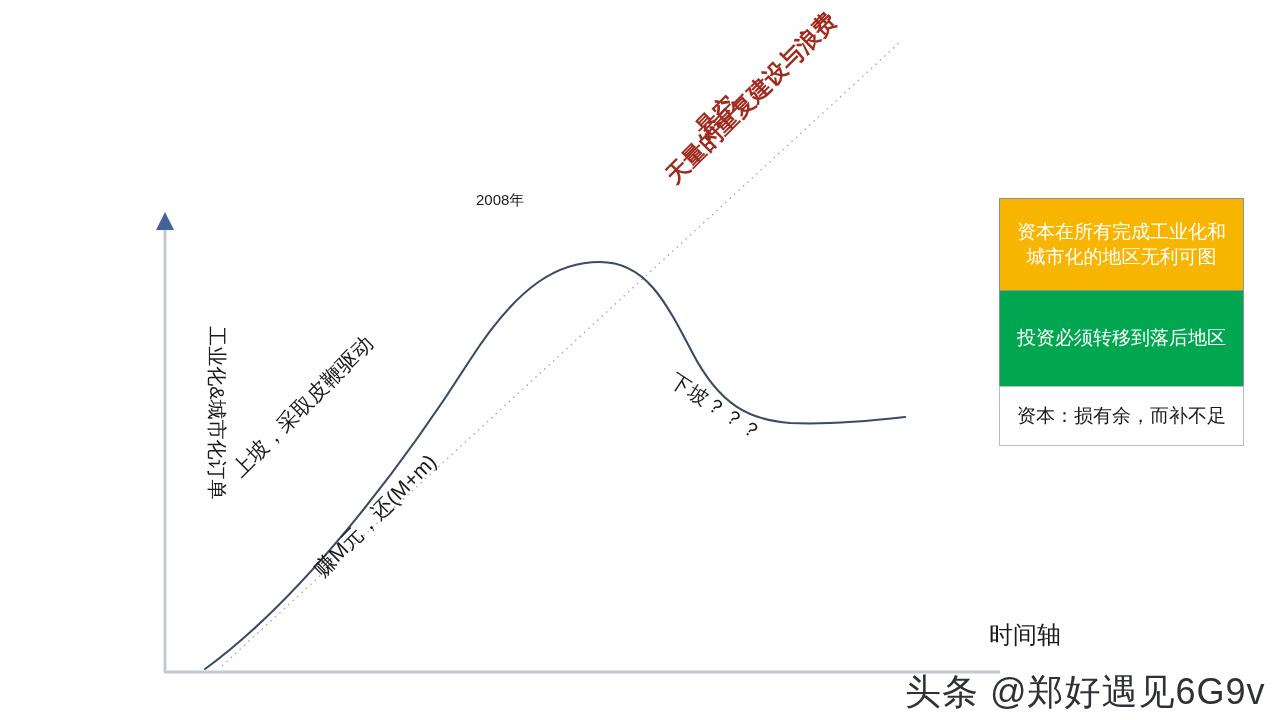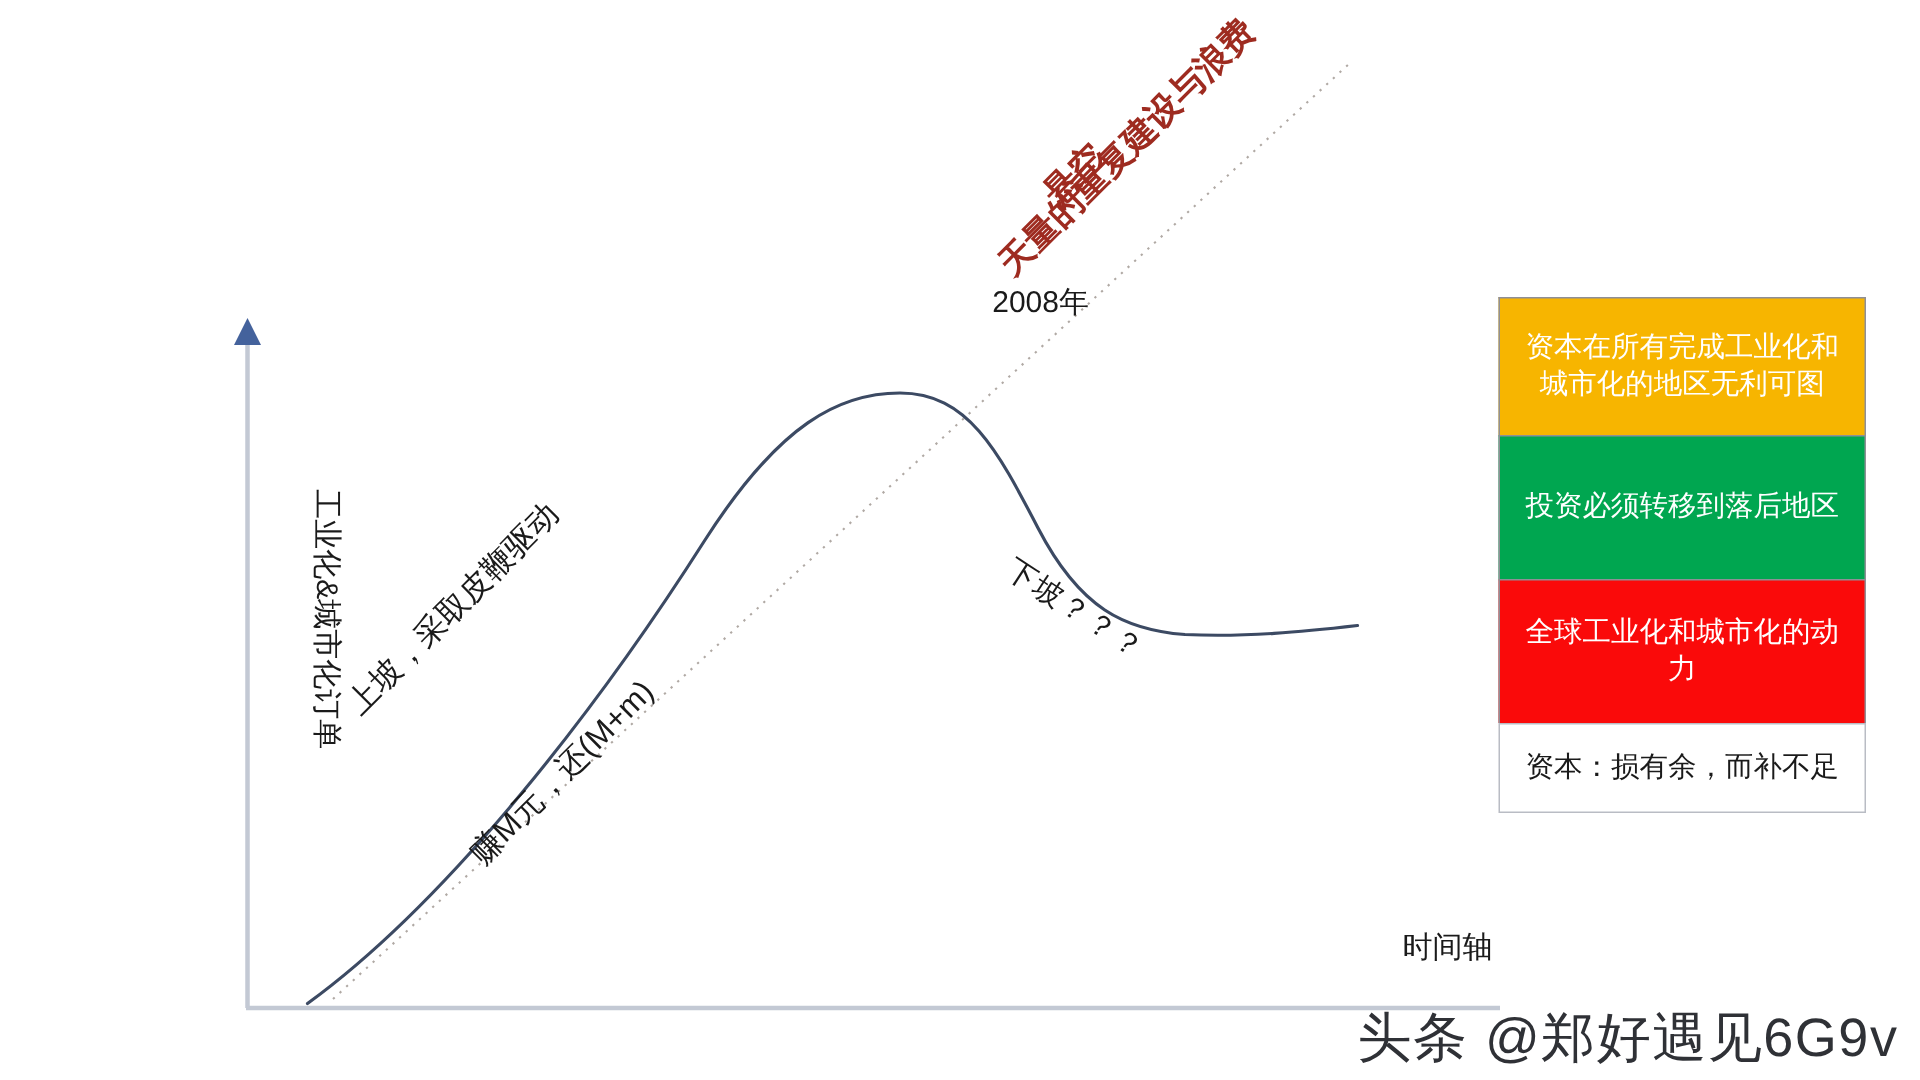--- a/index.html
+++ b/index.html
@@ -32,22 +32,22 @@
     position: absolute;
     white-space: nowrap;
     color: #1a1a1a;
     line-height: 1.28;
   }
 
   #peak-note {
     left: 476px;
     top: 190px;
     width: 250px;
-    text-align: right;
-    font-size: 20px;
+    text-align: left;
+    font-size: 15px;
     white-space: normal;
   }
   #peak-note .line1 { display: block; }
   #peak-note .line2 { display: block; }
 
   #y-axis-label {
     left: 130px;
     top: 400px;
     font-size: 20px;
     transform: rotate(90deg);
@@ -93,23 +93,23 @@
     left: 670px;
     top: 165px;
     font-size: 23px;
     font-weight: 700;
     color: #9e2b20;
     transform: rotate(-45deg);
     transform-origin: 0% 50%;
   }
 
   #x-axis-label {
-    left: 935px;
+    left: 989px;
     top: 620px;
-    font-size: 20px;
+    font-size: 24px;
   }
 
   
   #legend {
     position: absolute;
     left: 956px;
     top: 198px;
     width: 288px;
   }
   .legend-box {
@@ -203,23 +203,20 @@
 
   <div class="anno" id="x-axis-label">时间轴</div>
 
   <div id="legend">
     <div class="legend-box" id="legend-yellow">
       <span>资本在所有完成工业化和城市化的地区无利可图</span>
     </div>
     <div class="legend-box" id="legend-green">
       <span>投资必须转移到落后地区</span>
     </div>
-    <div class="legend-box" id="legend-red">
-      <span>全球工业化和城市化的动力</span>
-    </div>
     <div class="legend-box" id="legend-white">
       <span>资本：损有余，而补不足</span>
     </div>
   </div>
 
   <div id="watermark">头条 @郑好遇见6G9v</div>
 
 </div>
 
 </body></html>

